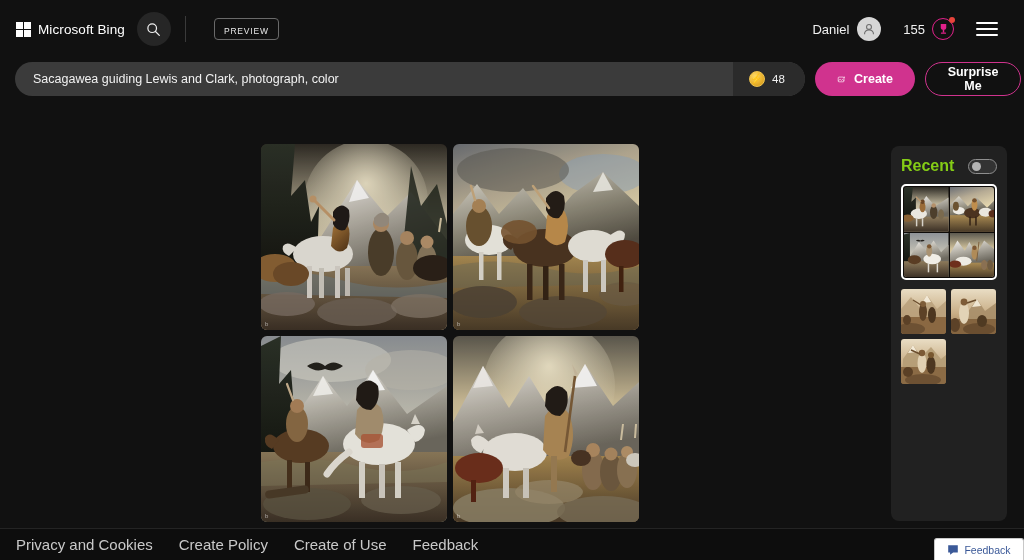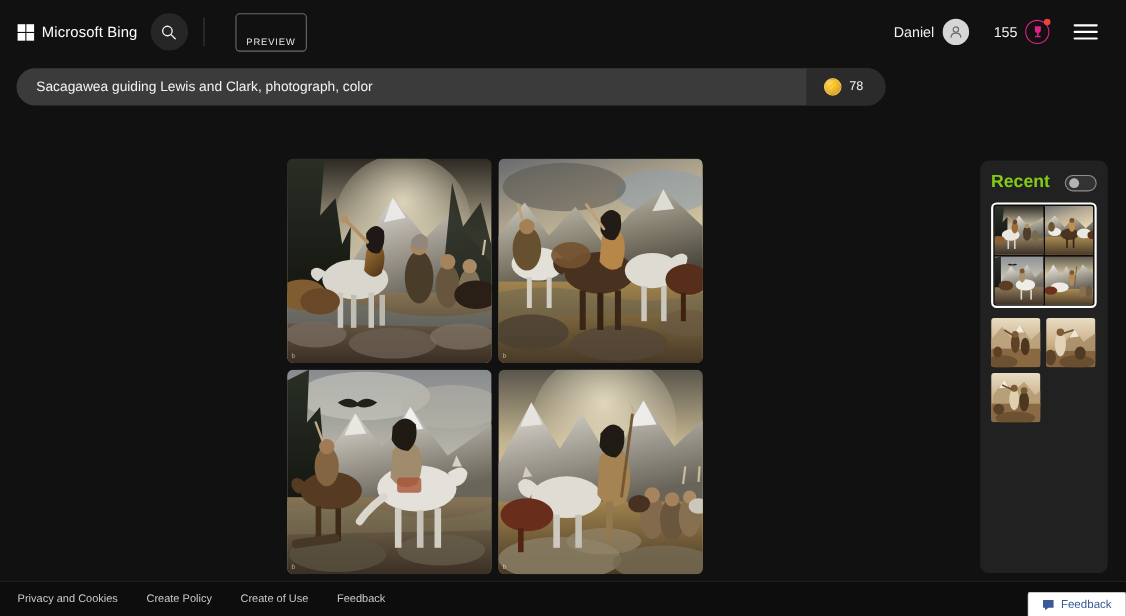--- a/index.html
+++ b/index.html
@@ -89,21 +89,21 @@
     line-height: 1.3;
     margin-top: 1px;
     letter-spacing: 0.1px;
   }
   .app-sub b { font-weight: bold; color: #ffffff; }
 
   .preview-badge {
     margin-left: 16px;
     border: 1px solid #6a6a6a;
     border-radius: 4px;
-    padding: 20px 9px 3px;
+    padding: 7px 9px 3px;
     font-size: 8.5px;
     letter-spacing: 0.8px;
     color: #e8e8e8;
     white-space: nowrap;
     cursor: pointer;
     background: transparent;
   }
 
   .hdr-right {
     margin-left: auto;
@@ -415,21 +415,21 @@
     width: 1024px;
     height: 32px;
     background: #0d0d0d;
     border-top: 1px solid #242424;
     display: flex;
     align-items: center;
     padding-left: 16px;
     gap: 26px;
   }
   .footer a {
-    font-size: 10px;
+    font-size: 15px;
     color: #c9c9c9;
     text-decoration: none;
     cursor: pointer;
     white-space: nowrap;
   }
 
   .feedback-widget {
     position: absolute;
     right: 0px;
     bottom: 0px;
@@ -575,25 +575,34 @@
       </div>
     </div>
   </div>
 
   <div class="promptbar">
 
     <div class="prompt-field">
       <input class="prompt-input" type="text" value="Sacagawea guiding Lewis and Clark, photograph, color" style="">
       <div class="boost-chip">
         <span class="boost-coin">⚡</span>
-        <span class="boost-count">78</span>
+        <span class="boost-count">48</span>
       </div>
     </div>
 
-
+    <button class="btn-create">
+      <svg width="15" height="15" viewBox="0 0 18 18" fill="none">
+        <rect x="2.4" y="4.2" width="11.4" height="9.4" rx="1.6" stroke="#ffffff" stroke-width="1.3"></rect>
+        <path d="M3 11.4l3.1-3 2.6 2.4 2.3-2.1 2.6 2.6" stroke="#ffffff" stroke-width="1.2" fill="none" stroke-linecap="round" stroke-linejoin="round"></path>
+        <path d="M14.2 2.3l.55 1.5 1.5.55-1.5.55-.55 1.5-.55-1.5-1.5-.55 1.5-.55z" fill="#ffffff"></path>
+      </svg>
+      <span>Create</span>
+    </button>
+
+    <button class="btn-surprise">Surprise Me</button>
   </div>
 
 
   <div class="results-grid">
 
     <div class="result-tile">
       <svg viewBox="0 0 186 186" preserveAspectRatio="xMidYMid slice">
         <rect width="186" height="186" fill="url(#skyA)"></rect>
         <circle cx="105" cy="58" r="62" fill="url(#glow)"></circle>
         <path d="M58 96 L96 36 L126 72 L150 48 L186 96 L186 130 L58 130 Z" fill="url(#mtn)"></path>

